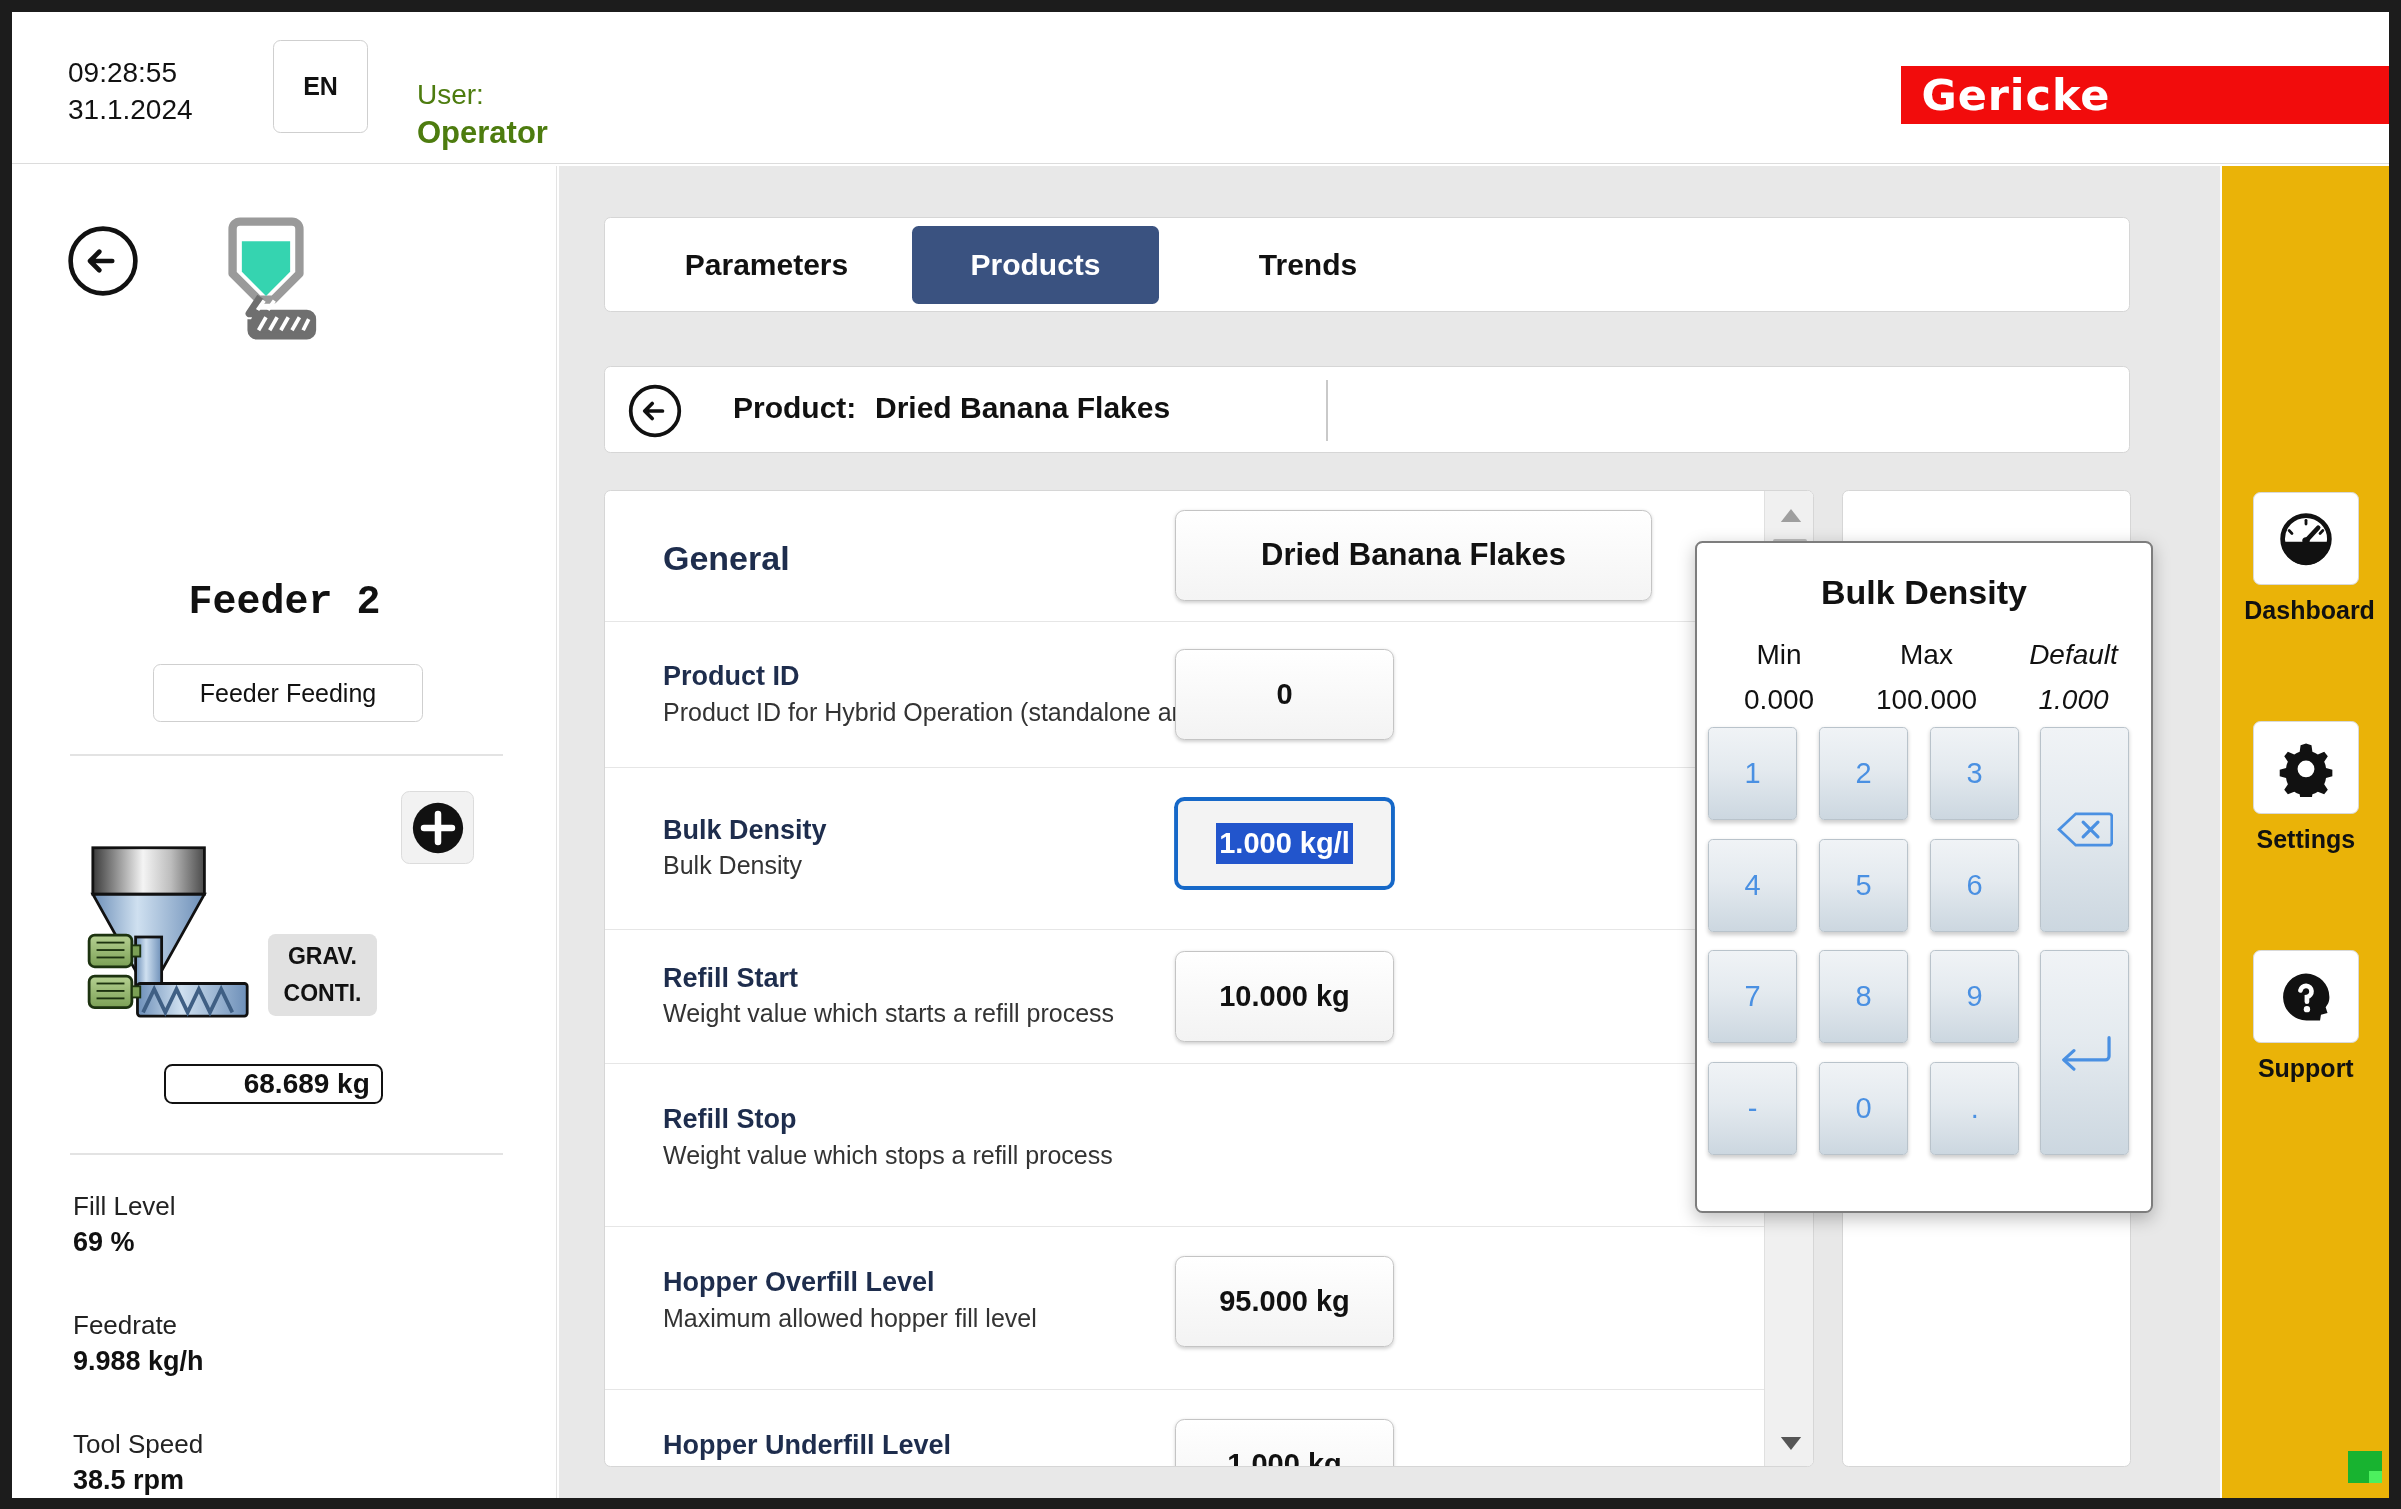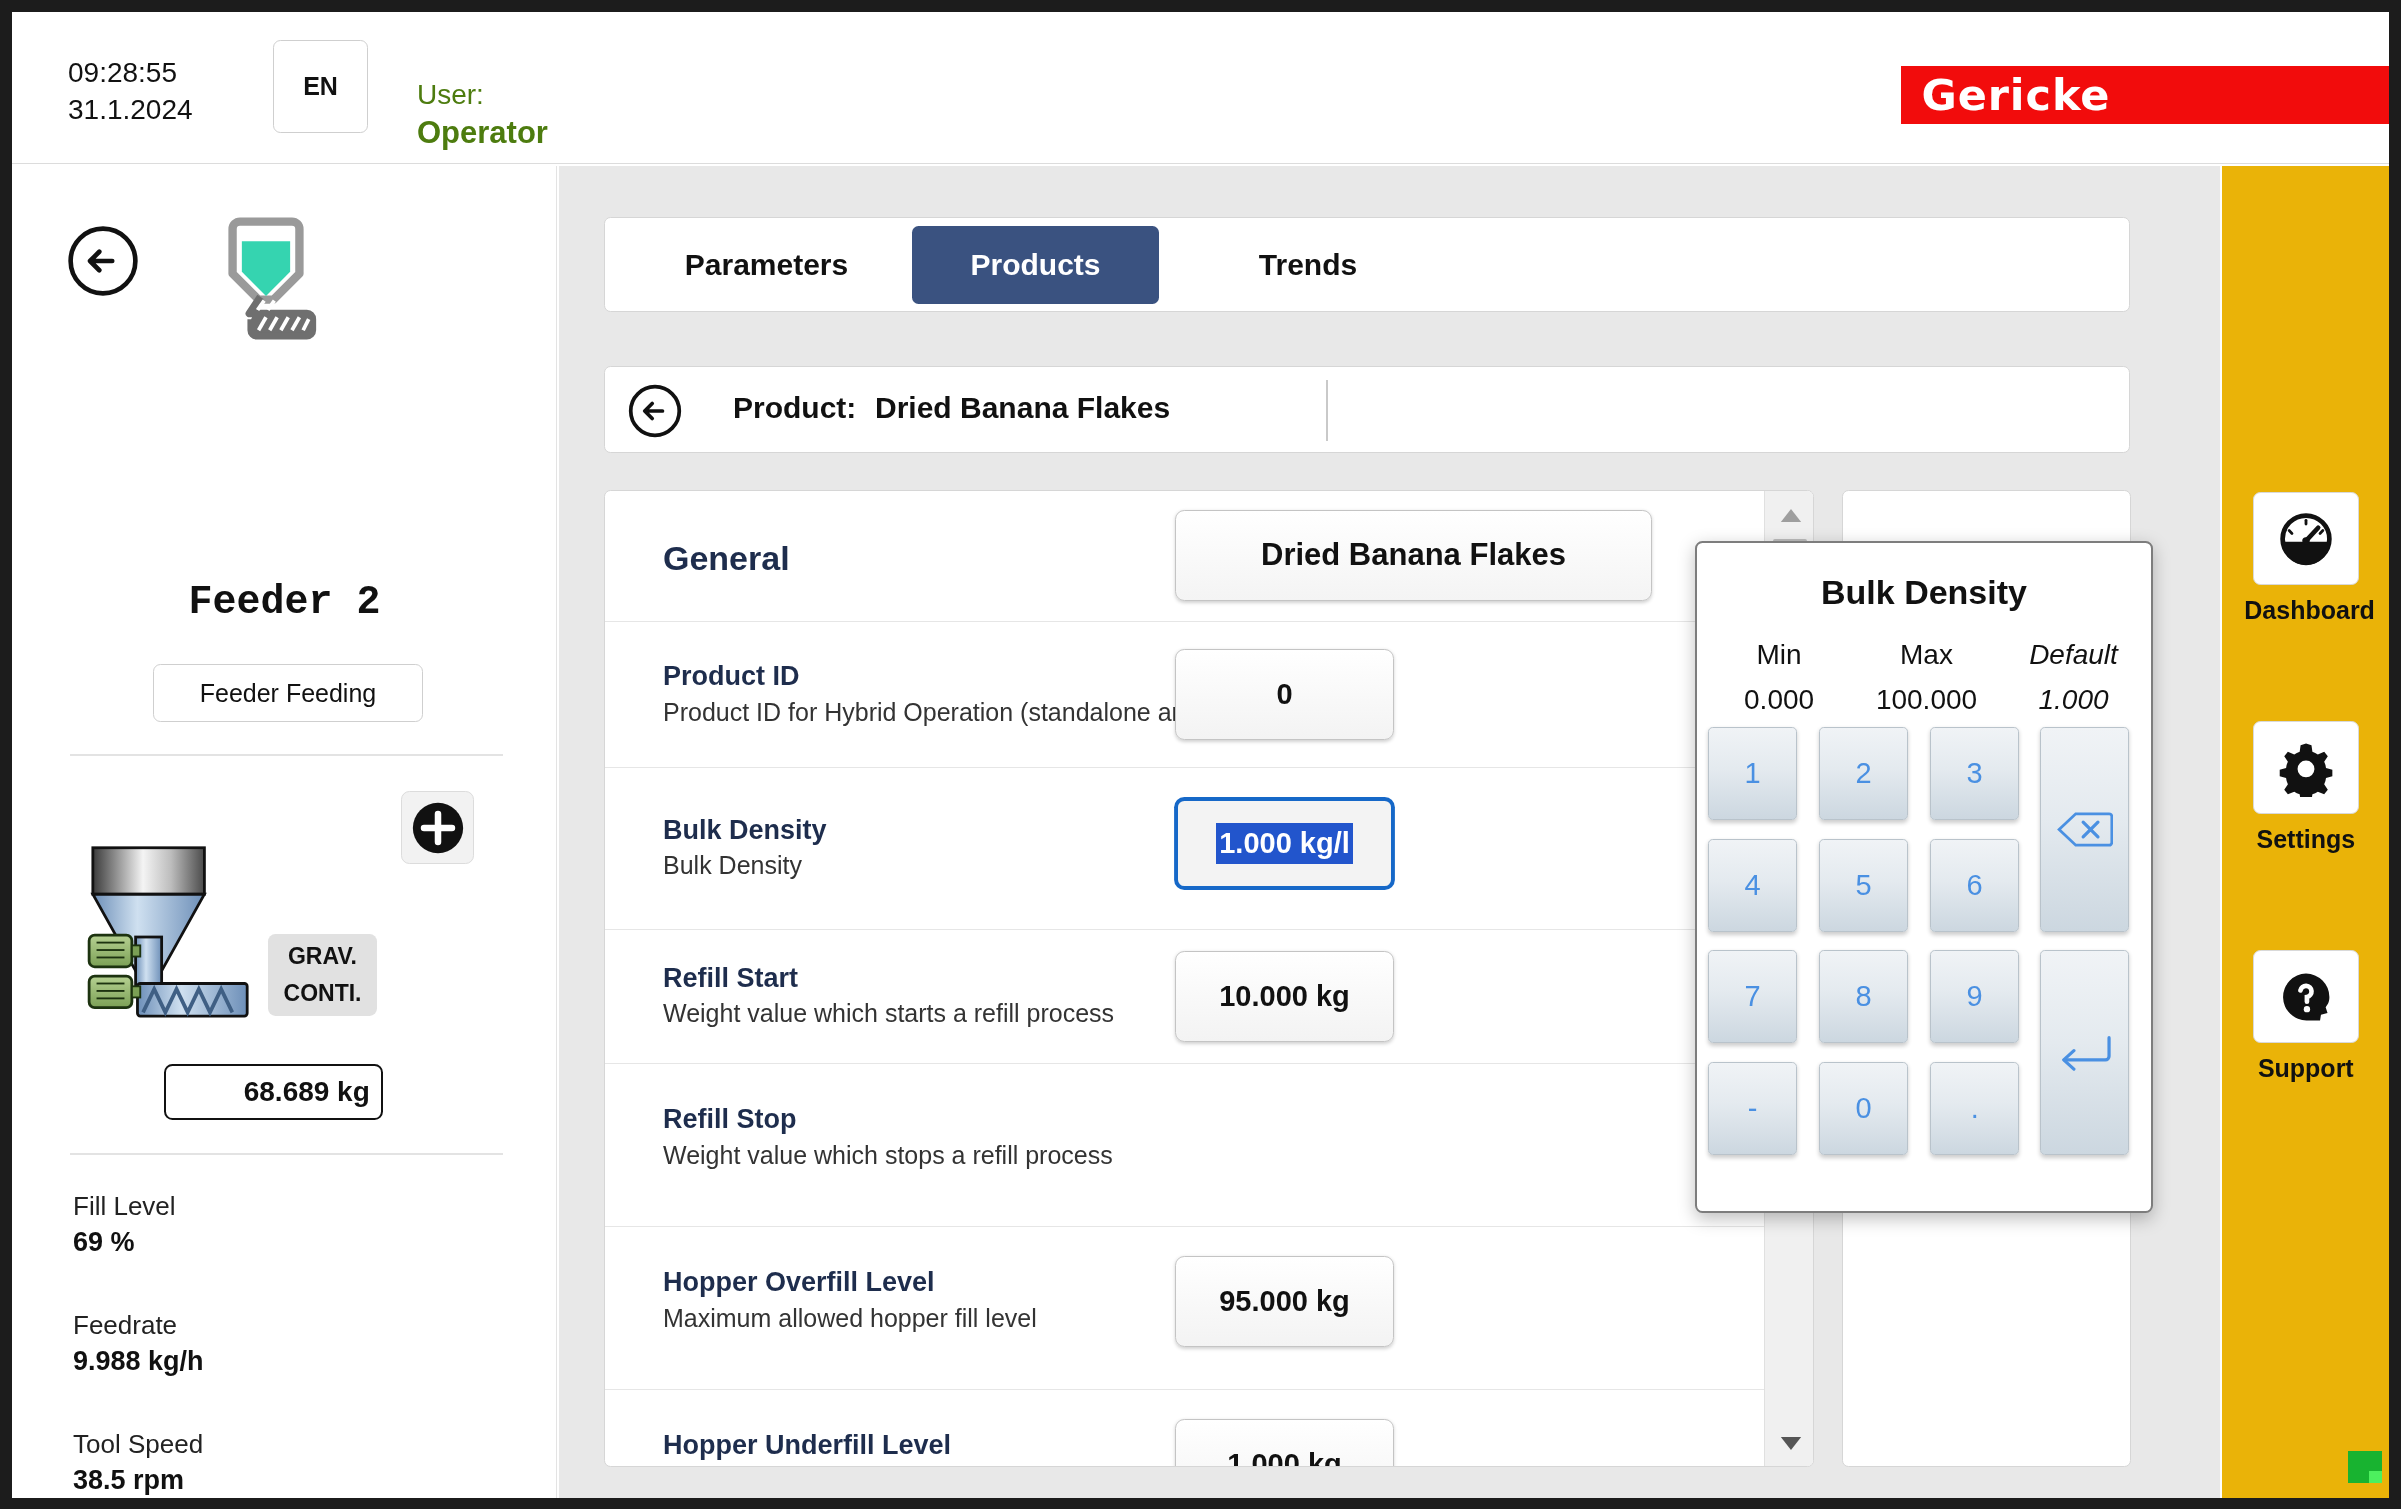--- a/index.html
+++ b/index.html
@@ -89,21 +89,21 @@
   .machine { position: absolute; left: 51px; top: 652px; width: 307px; height: 265px; }
   .grav-badge {
     position: absolute; left: 256px; top: 768px;
     width: 109px; height: 82px;
     background: #e1e1e1; border-radius: 7.4px;
     display: flex; flex-direction: column; align-items: center; justify-content: center;
     font-size: 23px; font-weight: bold; color: #111; line-height: 37px;
   }
   .weight-box {
     position: absolute; left: 152px; top: 898px;
-    width: 219px; height: 56px;
+    width: 219px; height: 40px;
     background: #fff; border: 2.8px solid #111; border-radius: 8.4px;
     display: flex; align-items: center; justify-content: flex-end;
     padding-right: 11.2px;
     font-size: 28px; font-weight: bold; color: #111;
   }
   .sb-divider2 {
     position: absolute; left: 58px; top: 987px; width: 433px; height: 1.9px;
     background: #e3e3e3;
   }
   .stat { position: absolute; left: 61px; }

